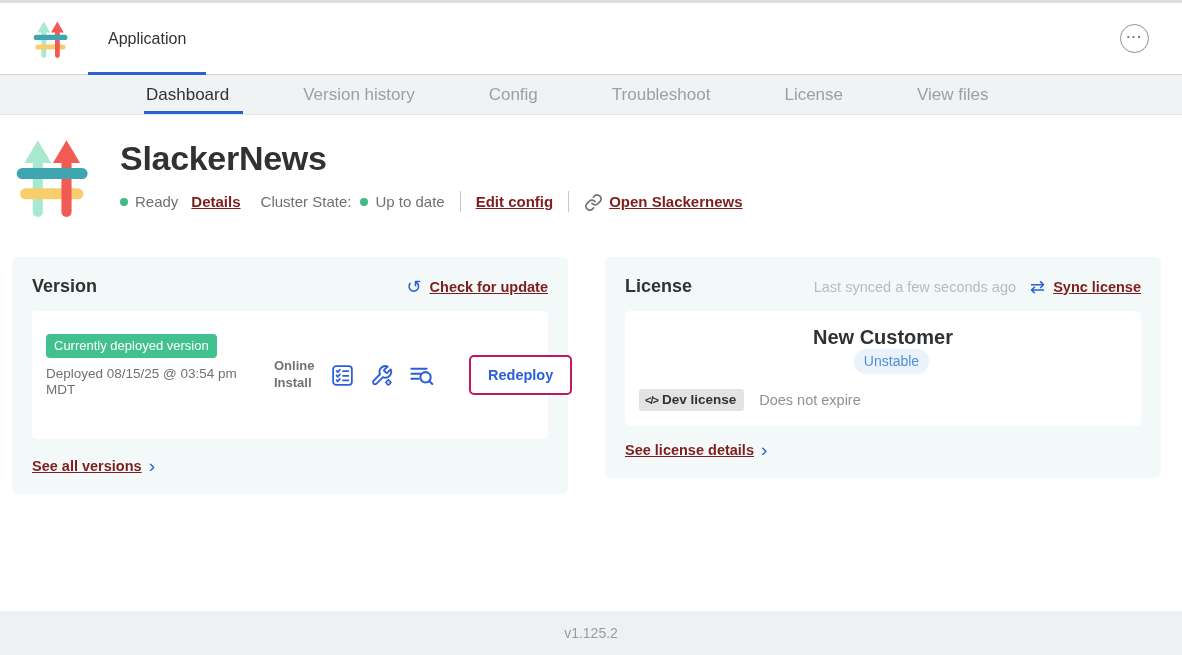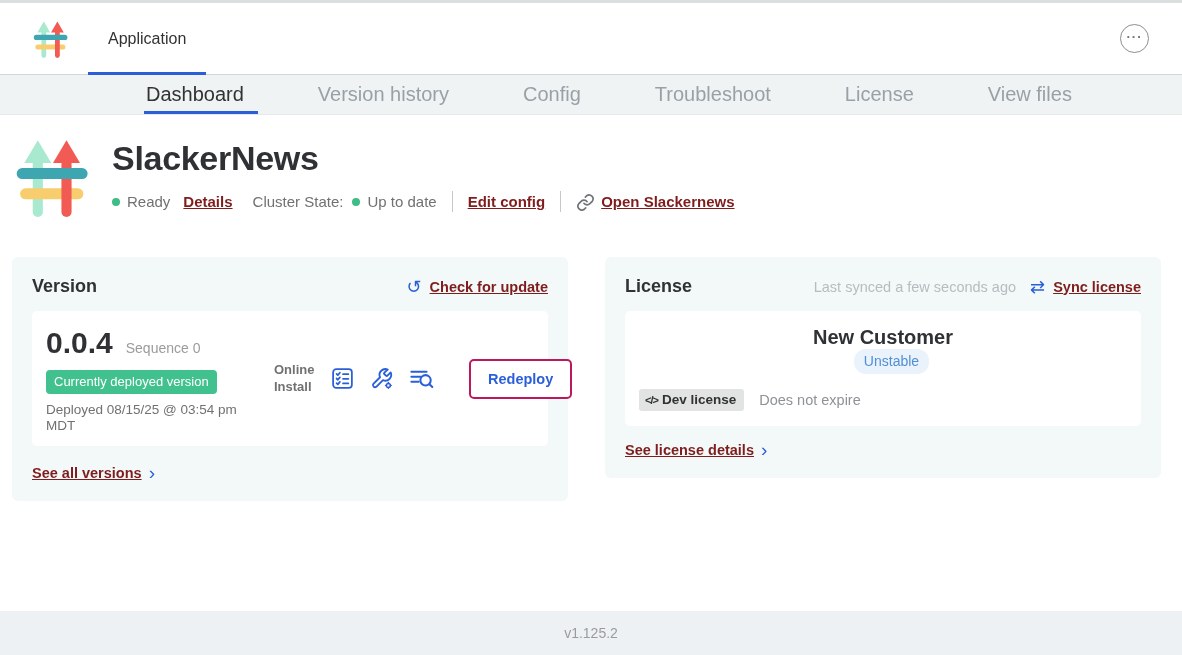--- a/index.html
+++ b/index.html
@@ -36,31 +36,31 @@
     display: flex; align-items: center; justify-content: center;
     color: #6f7579; font-size: 13px; font-weight: 700; letter-spacing: 1px;
     cursor: pointer; padding-bottom: 4px;
   }
 
   .sub-nav {
     height: 40px; background: #eff3f4; border-bottom: 1px solid #e4e8e9;
     display: flex; padding-left: 146px;
   }
   .sub-tab {
-    display: flex; align-items: center; font-size: 20px; color: #9aa1a6;
+    display: flex; align-items: center; font-size: 17px; color: #9aa1a6;
     position: relative; cursor: pointer; margin-right: 74px;
   }
   .sub-tab.active { color: #323232; }
   .sub-tab.active::after {
     content: ""; position: absolute; left: -2px; right: -14px; bottom: 0;
     height: 3px; background: #2b5fd9;
   }
 
   
-  .hero { display: flex; padding: 20px 0 0 15px; }
+  .hero { display: flex; padding: 20px 0 0 15px; gap: 8px; }
   .hero-logo { width: 76px; height: 88px; flex: 0 0 auto; }
   .hero-text { margin-left: 21px; padding-top: 4px; }
   .app-title { font-size: 34px; font-weight: 700; margin: 0; letter-spacing: -0.3px; color: #2f3134; }
   .status-row { display: flex; align-items: center; margin-top: 13px; font-size: 15px; color: #717171; justify-content: center; }
   .dot { width: 8px; height: 8px; border-radius: 50%; background: #40bd86; margin-right: 7px; flex: 0 0 auto; }
   .blue-link { color: #7f1d1d; font-weight: 700; text-decoration: underline; cursor: pointer; }
   .status-row .gap-sm { margin-left: 13px; }
   .status-row .gap-lg { margin-left: 20px; }
   .vdiv { width: 1px; height: 21px; background: #c4c8ca; margin: 0 15px; }
   .link-icon { display: inline-flex; margin-right: 6px; position: relative; top: 1px; }
@@ -214,24 +214,20 @@
     <div class="card-head">
       <span class="card-title">Version</span>
       <span class="head-right">
         <span class="glyph-icon">↺</span>
         <a class="blue-link head-link">Check for update</a>
       </span>
     </div>
 
     <div class="inner-card ver-inner">
       <div class="ver-left">
-        <div class="ver-row">
-          <span class="ver-num">0.0.4</span>
-          <span class="ver-seq">Sequence 0</span>
-        </div>
         <span class="deployed-badge">Currently deployed version</span>
         <div class="deployed-at">Deployed 08/15/25 @ 03:54 pm MDT</div>
       </div>
       <div class="ver-right">
         <span class="install-type">Online Install</span>
         <span class="action-icon">
           <svg width="25" height="25" viewBox="0 0 24 24" fill="none" stroke="#2b5fd9" stroke-width="1.7" stroke-linecap="round" stroke-linejoin="round">
             <rect x="3" y="3" width="18" height="18" rx="3"></rect>
             <path d="M6.3 7.6l1.2 1.2 2-2.3"></path>
               <line x1="12.5" y1="7.9" x2="17.6" y2="7.9"></line>

